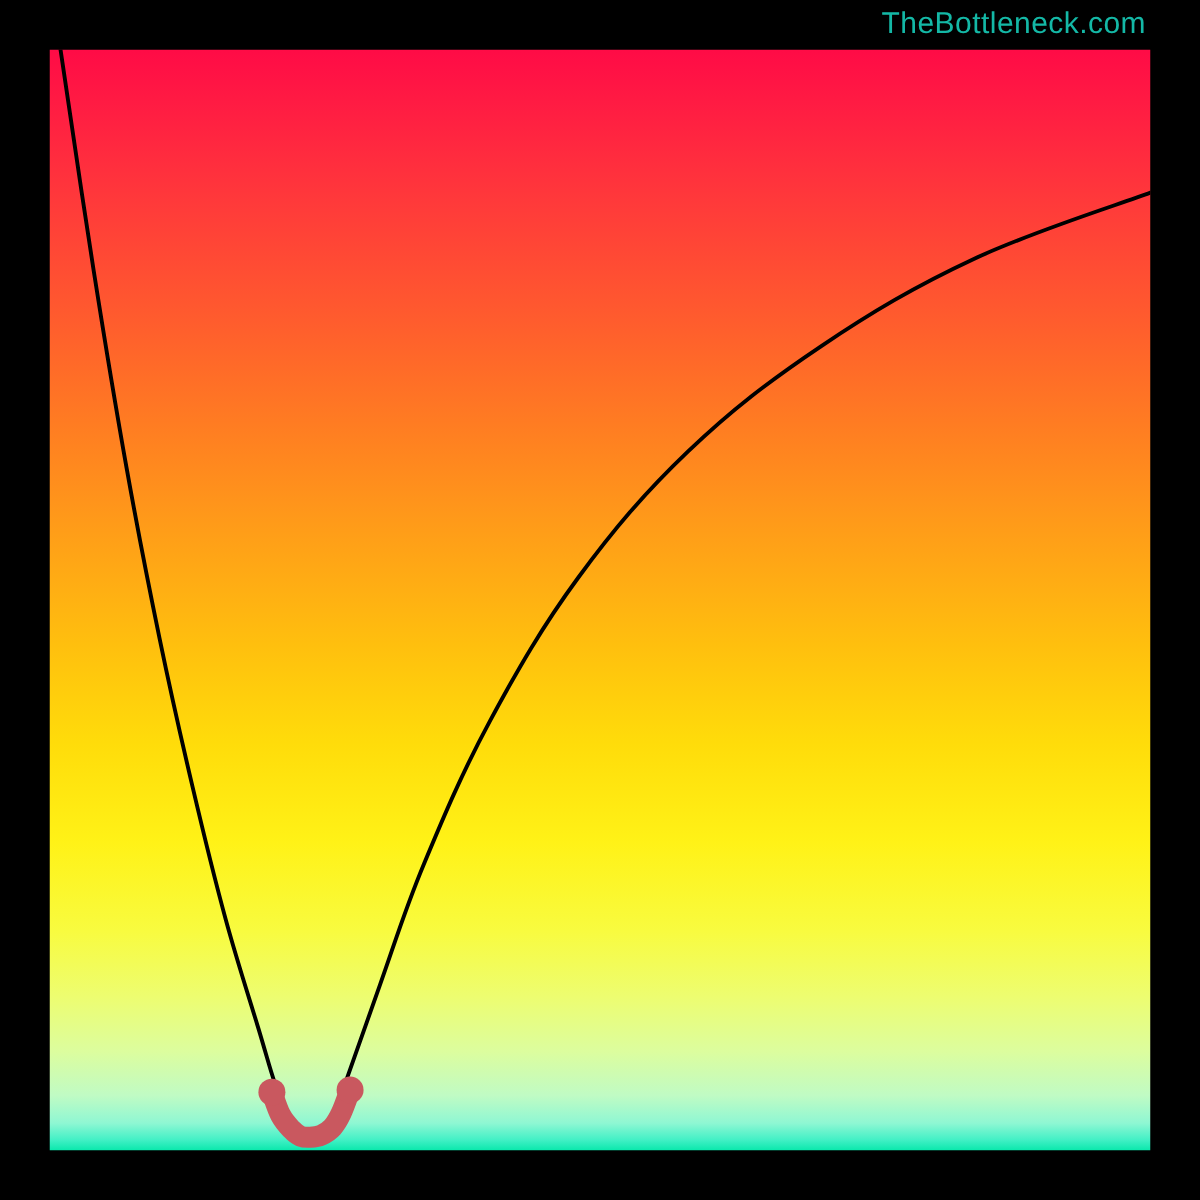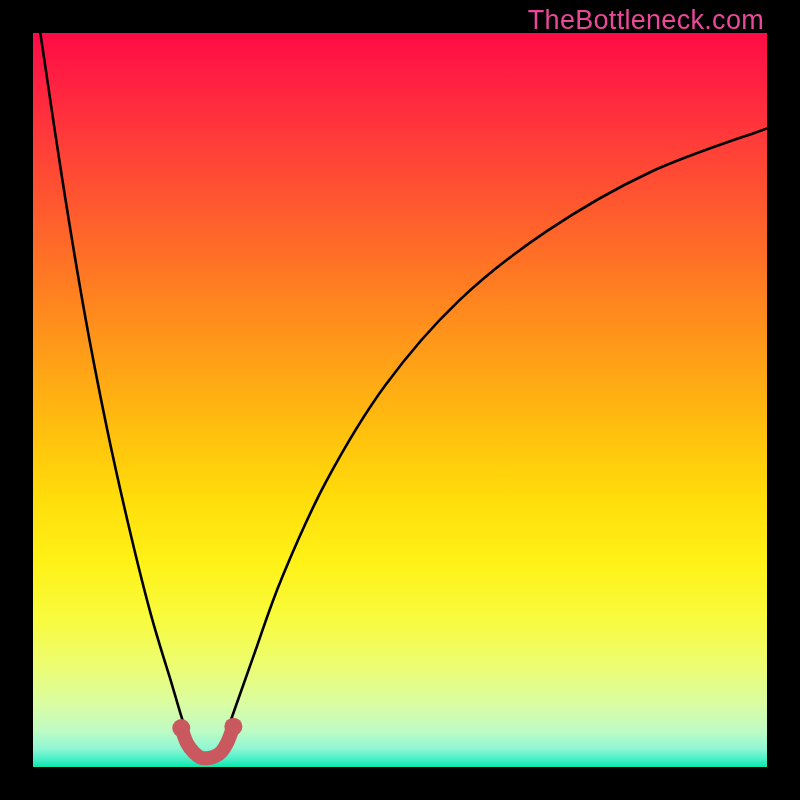--- a/index.html
+++ b/index.html
@@ -53,22 +53,22 @@
     inset: 0;
     width: 734px;
     height: 734px;
     overflow: visible;
   }
   .watermark {
     position: absolute;
     top: 5px;
     right: 36px;
     font-family: Arial, Helvetica, sans-serif;
-    font-size: 27px;
-    color: #ec4899;
+    font-size: 20px;
+    color: #14b8a6;
     letter-spacing: 0.3px;
     user-select: none;
   }
 </style>
 </head>
 <body>
 
 <div class="frame">
   <div class="plot">
     <div class="gradient"></div>

